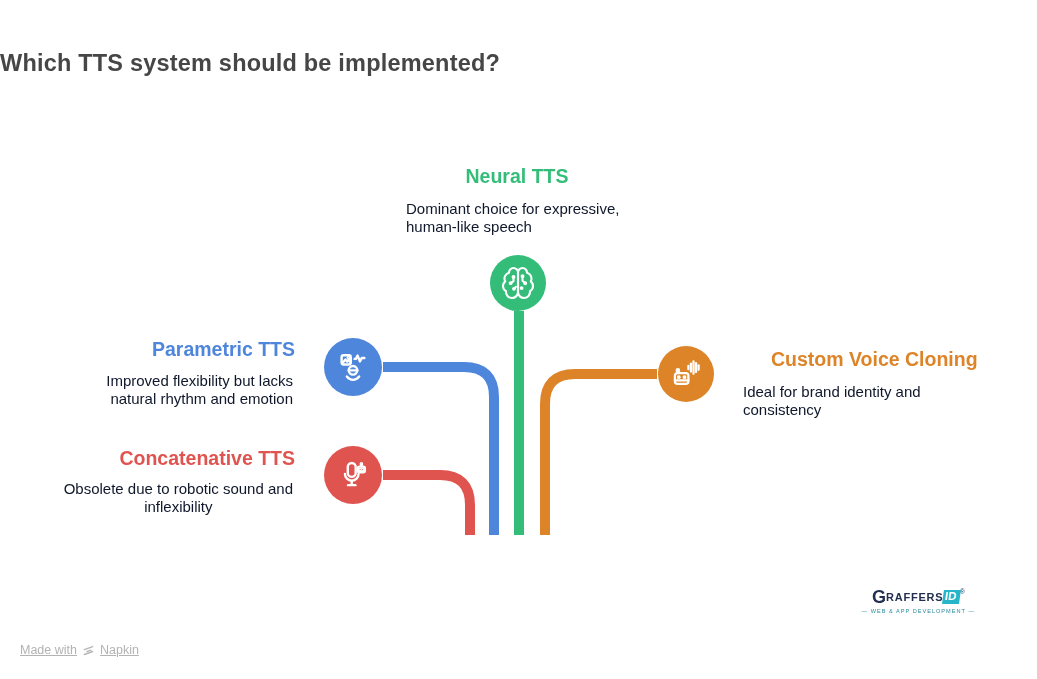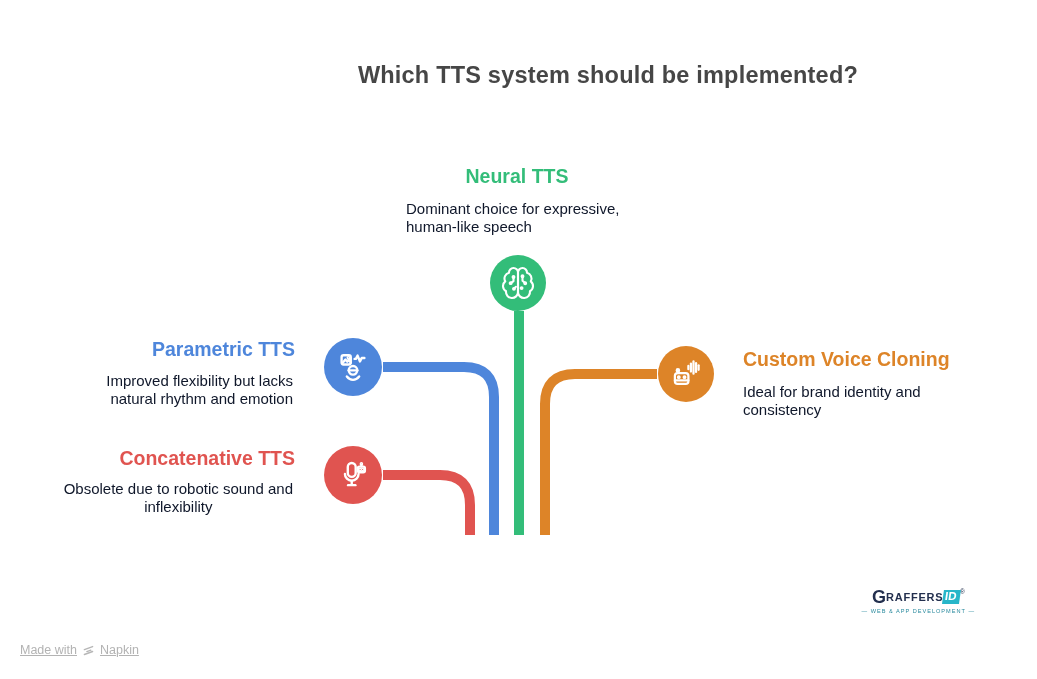--- a/index.html
+++ b/index.html
@@ -1,22 +1,22 @@
 <!DOCTYPE html>
 <html><head>
 <meta charset="utf-8">
 <style>
   html,body{margin:0;padding:0;background:#fff;}
   .canvas{
     position:relative;width:1037px;height:679px;background:#ffffff;
     font-family:"Liberation Sans","DejaVu Sans",sans-serif;overflow:hidden;
   }
   .title{
-    position:absolute;top:50px;left:0;width:846px;text-align:right;
-    font-size:23.5px;font-weight:700;color:#464646;letter-spacing:.2px;margin:12px;
+    position:absolute;top:50px;left:0;width:846px;text-align:left;
+    font-size:23.5px;font-weight:700;color:#464646;letter-spacing:.2px;margin:0;
   }
   .connectors{position:absolute;top:0;left:0;z-index:1;}
   .node{
     position:absolute;border-radius:50%;z-index:2;
     display:flex;align-items:center;justify-content:center;
   }
   .node svg{display:block;}
   .node-neural{left:490px;top:255px;width:56px;height:56px;}
   .node-parametric{left:324px;top:338px;width:58px;height:58px;}
   .node-concatenative{left:324px;top:446px;width:58px;height:58px;}
@@ -27,21 +27,21 @@
   .branch-desc{
     position:absolute;z-index:3;font-size:15px;line-height:1.22;color:#0f172a;
     white-space:pre-line;margin:0;
   }
   .label-neural{left:397px;top:165px;width:240px;text-align:center;}
   .desc-neural{left:406px;top:200px;text-align:left;}
   .label-parametric{right:742px;top:338px;text-align:center;}
   .desc-parametric{right:744px;top:372px;text-align:right;}
   .label-concatenative{right:742px;top:447px;text-align:left;}
   .desc-concatenative{right:744px;top:480px;text-align:center;}
-  .label-custom{left:743px;top:348px;text-align:center;}
+  .label-custom{left:771px;top:348px;text-align:center;}
   .desc-custom{left:743px;top:383px;text-align:left;}
   .attribution{
     position:absolute;left:20px;top:643px;z-index:3;display:flex;align-items:center;gap:5px;
     font-size:12.5px;color:#b3b3b3;text-decoration:underline;
   }
   .logo{position:absolute;right:62px;top:588px;z-index:3;text-align:center;}
   .logo-row{display:flex;align-items:flex-start;justify-content:center;line-height:1;}
   .logo-g{font-size:18px;font-weight:700;color:#232f4e;line-height:1;}
   .logo-raffers{font-size:11px;font-weight:700;color:#232f4e;letter-spacing:.8px;margin-top:4px;text-align:center;}
   .logo-id{

